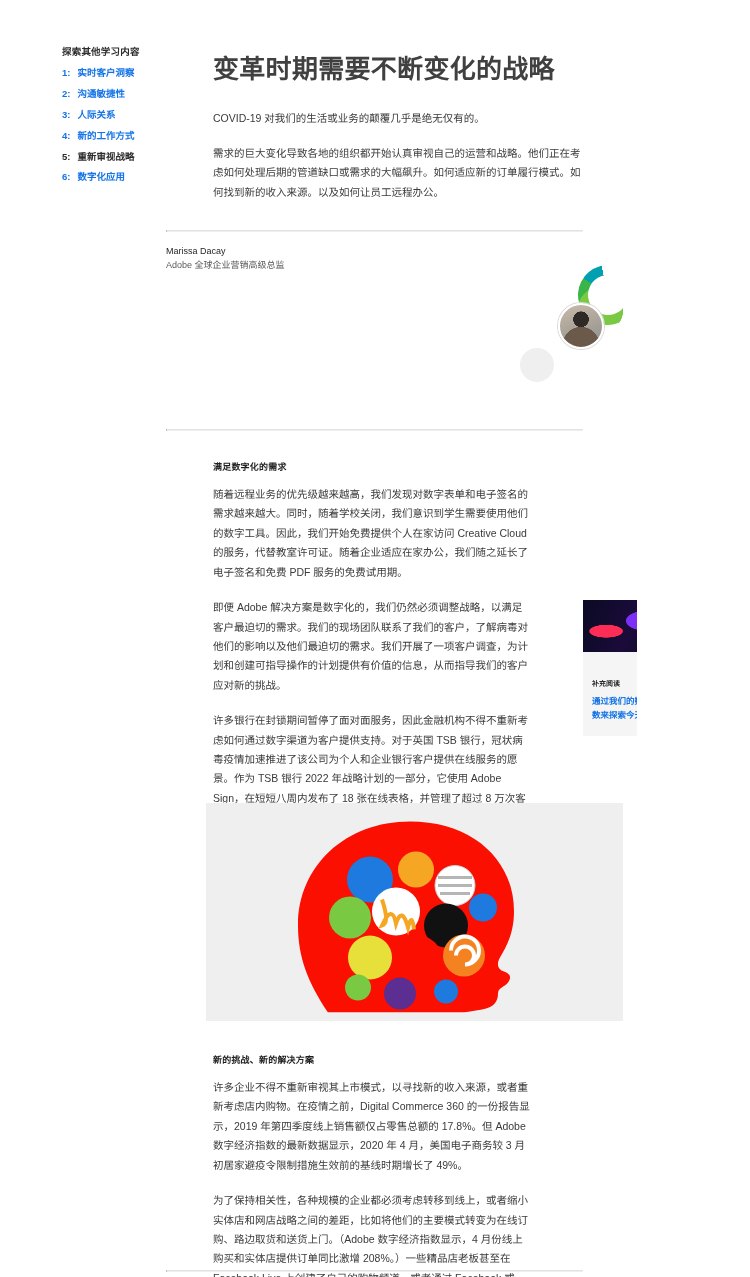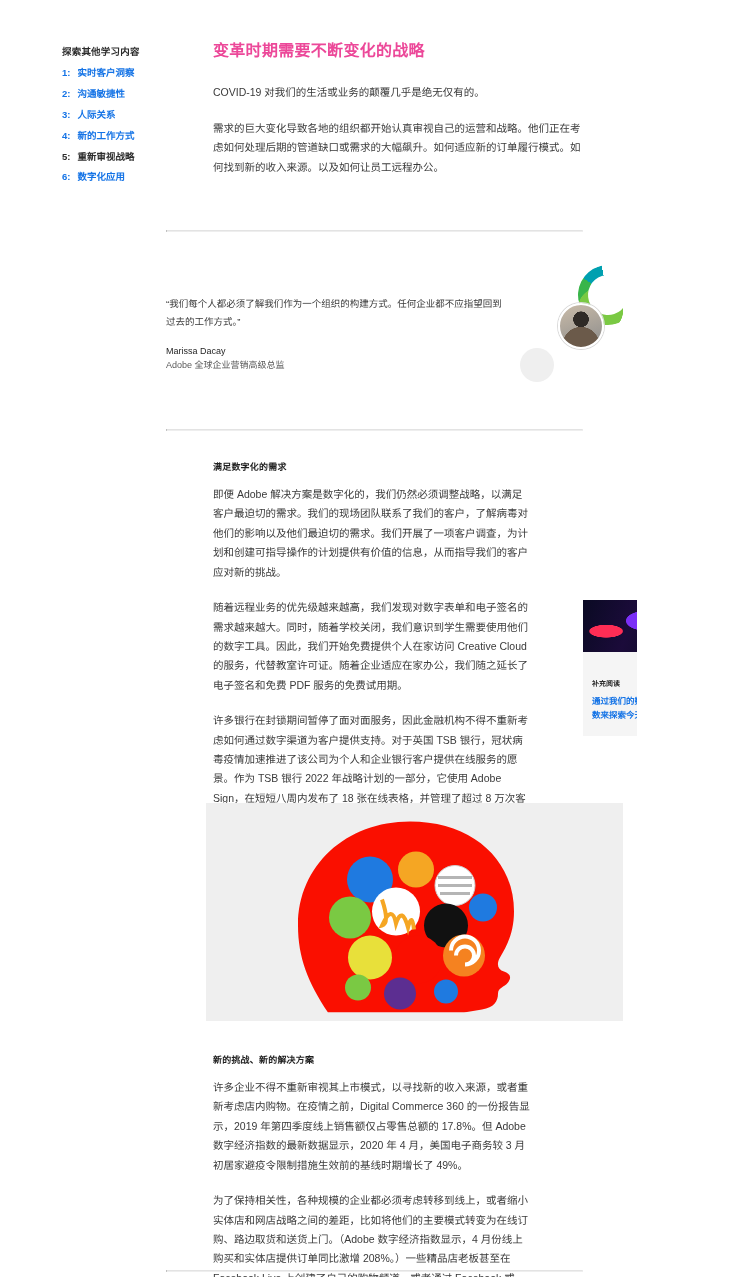--- a/index.html
+++ b/index.html
@@ -59,25 +59,25 @@
 
   
   .main {
     position: absolute;
     left: 213px;
     top: 40px;
     width: 370px;
   }
 
   h1.headline {
-    font-size: 16px;
+    font-size: 26px;
     line-height: 1.33;
     font-weight: bold;
-    margin: 0 0 22px 0;
-    color: #ec4899;
+    margin: 12px 0 22px 0;
+    color: #404040;
     letter-spacing: .3px;
   }
 
   p.body {
     font-size: 10.5px;
     line-height: 1.85;
     margin: 0 0 16px 0;
     color: #3a3a3a;
   }
   p.body:last-child { margin-bottom: 0; }
@@ -294,37 +294,36 @@
 
   <div class="main">
     <h1 class="headline">变革时期需要不断变化的战略</h1>
     <p class="body">COVID-19 对我们的生活或业务的颠覆几乎是绝无仅有的。</p>
     <p class="body">需求的巨大变化导致各地的组织都开始认真审视自己的运营和战略。他们正在考虑如何处理后期的管道缺口或需求的大幅飙升。如何适应新的订单履行模式。如何找到新的收入来源。以及如何让员工远程办公。</p>
   </div>
 
   <hr class="rule-mid">
 
   <div class="quote-section">
-    <p class="quote-text">“我们每个人都必须了解我们作为一个组织的构建方式。任何企业都不应指望回到过去的工作方式。”</p>
     <p class="quote-name">Marissa Dacay</p>
     <p class="quote-role">Adobe 全球企业营销高级总监</p>
   </div>
 
   <div class="deco">
     <div class="swoosh"></div>
     <div class="avatar"></div>
     <div class="bubble"></div>
   </div>
 
   <hr class="rule-mid2">
 
   <div class="sec2">
     <div class="kicker">满足数字化的需求</div>
+    <p class="body">随着远程业务的优先级越来越高，我们发现对数字表单和电子签名的需求越来越大。同时，随着学校关闭，我们意识到学生需要使用他们的数字工具。因此，我们开始免费提供个人在家访问 Creative Cloud 的服务，代替教室许可证。随着企业适应在家办公，我们随之延长了电子签名和免费 PDF 服务的免费试用期。</p>
     <p class="body">即便 Adobe 解决方案是数字化的，我们仍然必须调整战略，以满足客户最迫切的需求。我们的现场团队联系了我们的客户，了解病毒对他们的影响以及他们最迫切的需求。我们开展了一项客户调查，为计划和创建可指导操作的计划提供有价值的信息，从而指导我们的客户应对新的挑战。</p>
-    <p class="body">随着远程业务的优先级越来越高，我们发现对数字表单和电子签名的需求越来越大。同时，随着学校关闭，我们意识到学生需要使用他们的数字工具。因此，我们开始免费提供个人在家访问 Creative Cloud 的服务，代替教室许可证。随着企业适应在家办公，我们随之延长了电子签名和免费 PDF 服务的免费试用期。</p>
     <p class="body">许多银行在封锁期间暂停了面对面服务，因此金融机构不得不重新考虑如何通过数字渠道为客户提供支持。对于英国 TSB 银行，冠状病毒疫情加速推进了该公司为个人和企业银行客户提供在线服务的愿景。作为 TSB 银行 2022 年战略计划的一部分，它使用 Adobe Sign，在短短八周内发布了 18 张在线表格，并管理了超过 8 万次客户互动。这原本相当于多达 15,000 次分行内的面对面访问。 他们已经向成千上万的客户展示如何轻松获取数字化服务，让他们在安全呆在家中的同时也能收获一份安心。</p>
   </div>
 
   <aside class="sidecard">
     <div class="sidecard-img"></div>
     <div class="sidecard-body">
       <div class="sidecard-kicker">补充阅读</div>
       <a class="sidecard-link" href="#">通过我们的数字经济指数来探索今天的趋势</a>
     </div>
   </aside>

